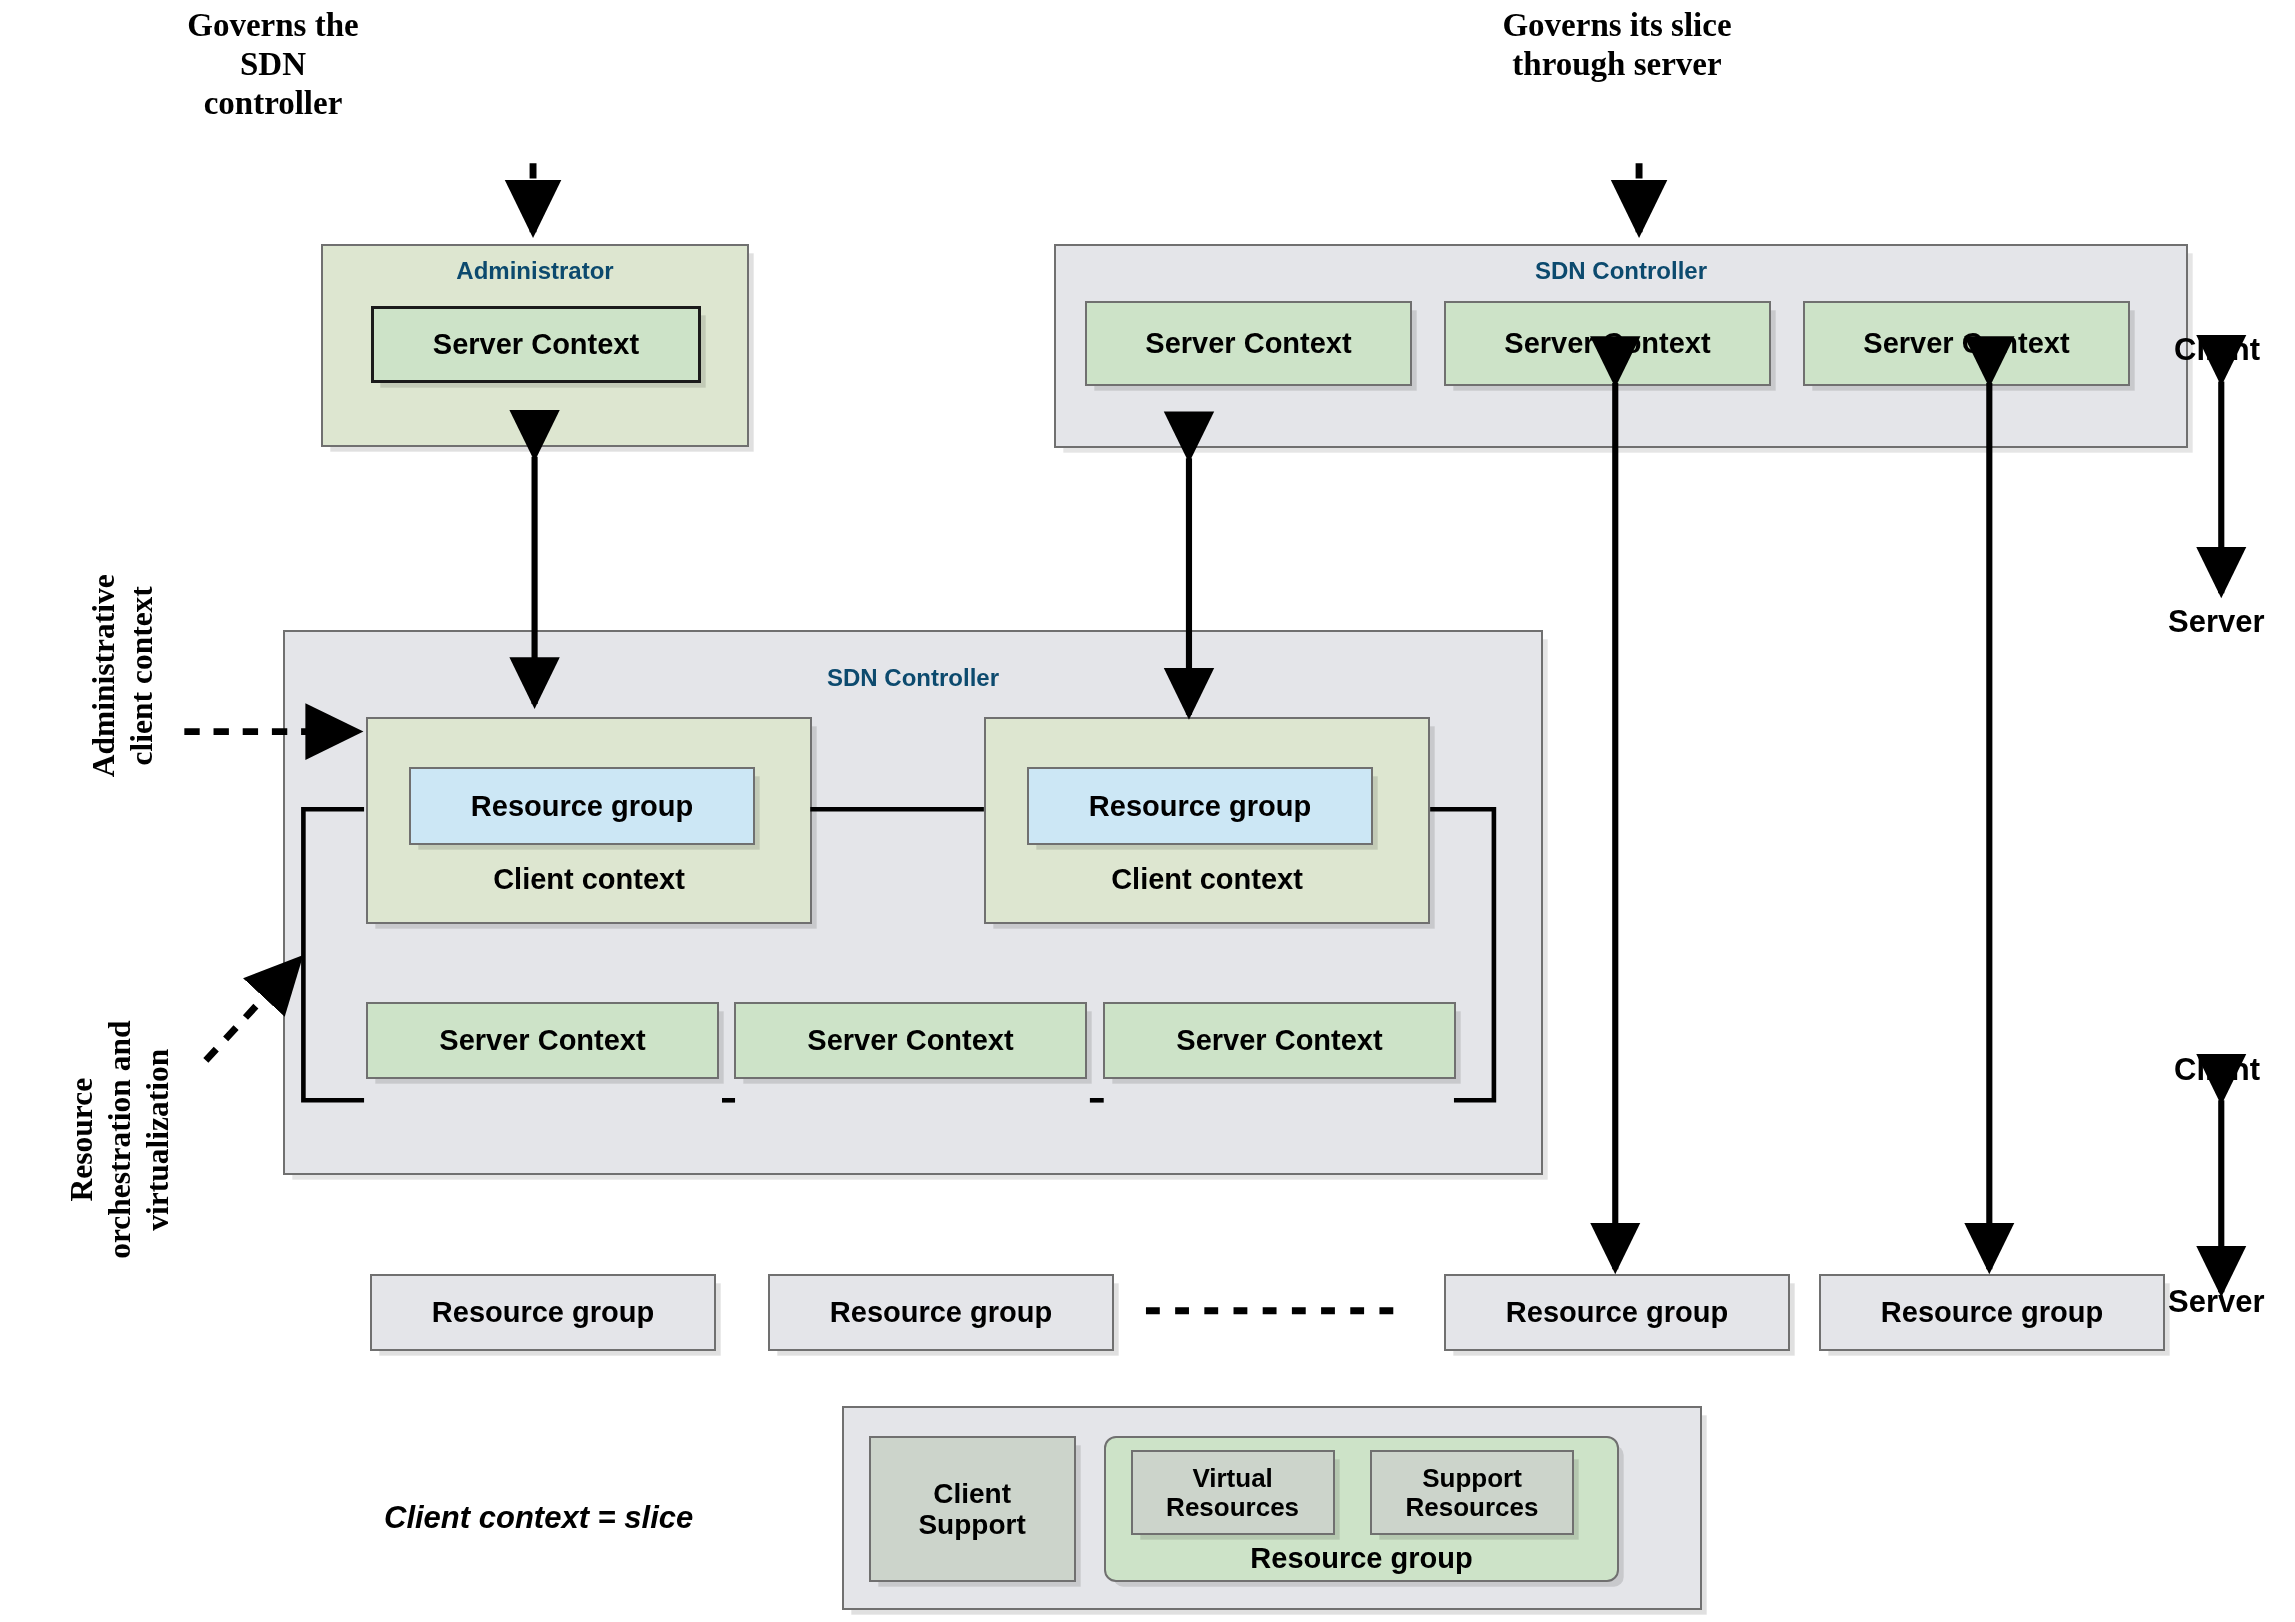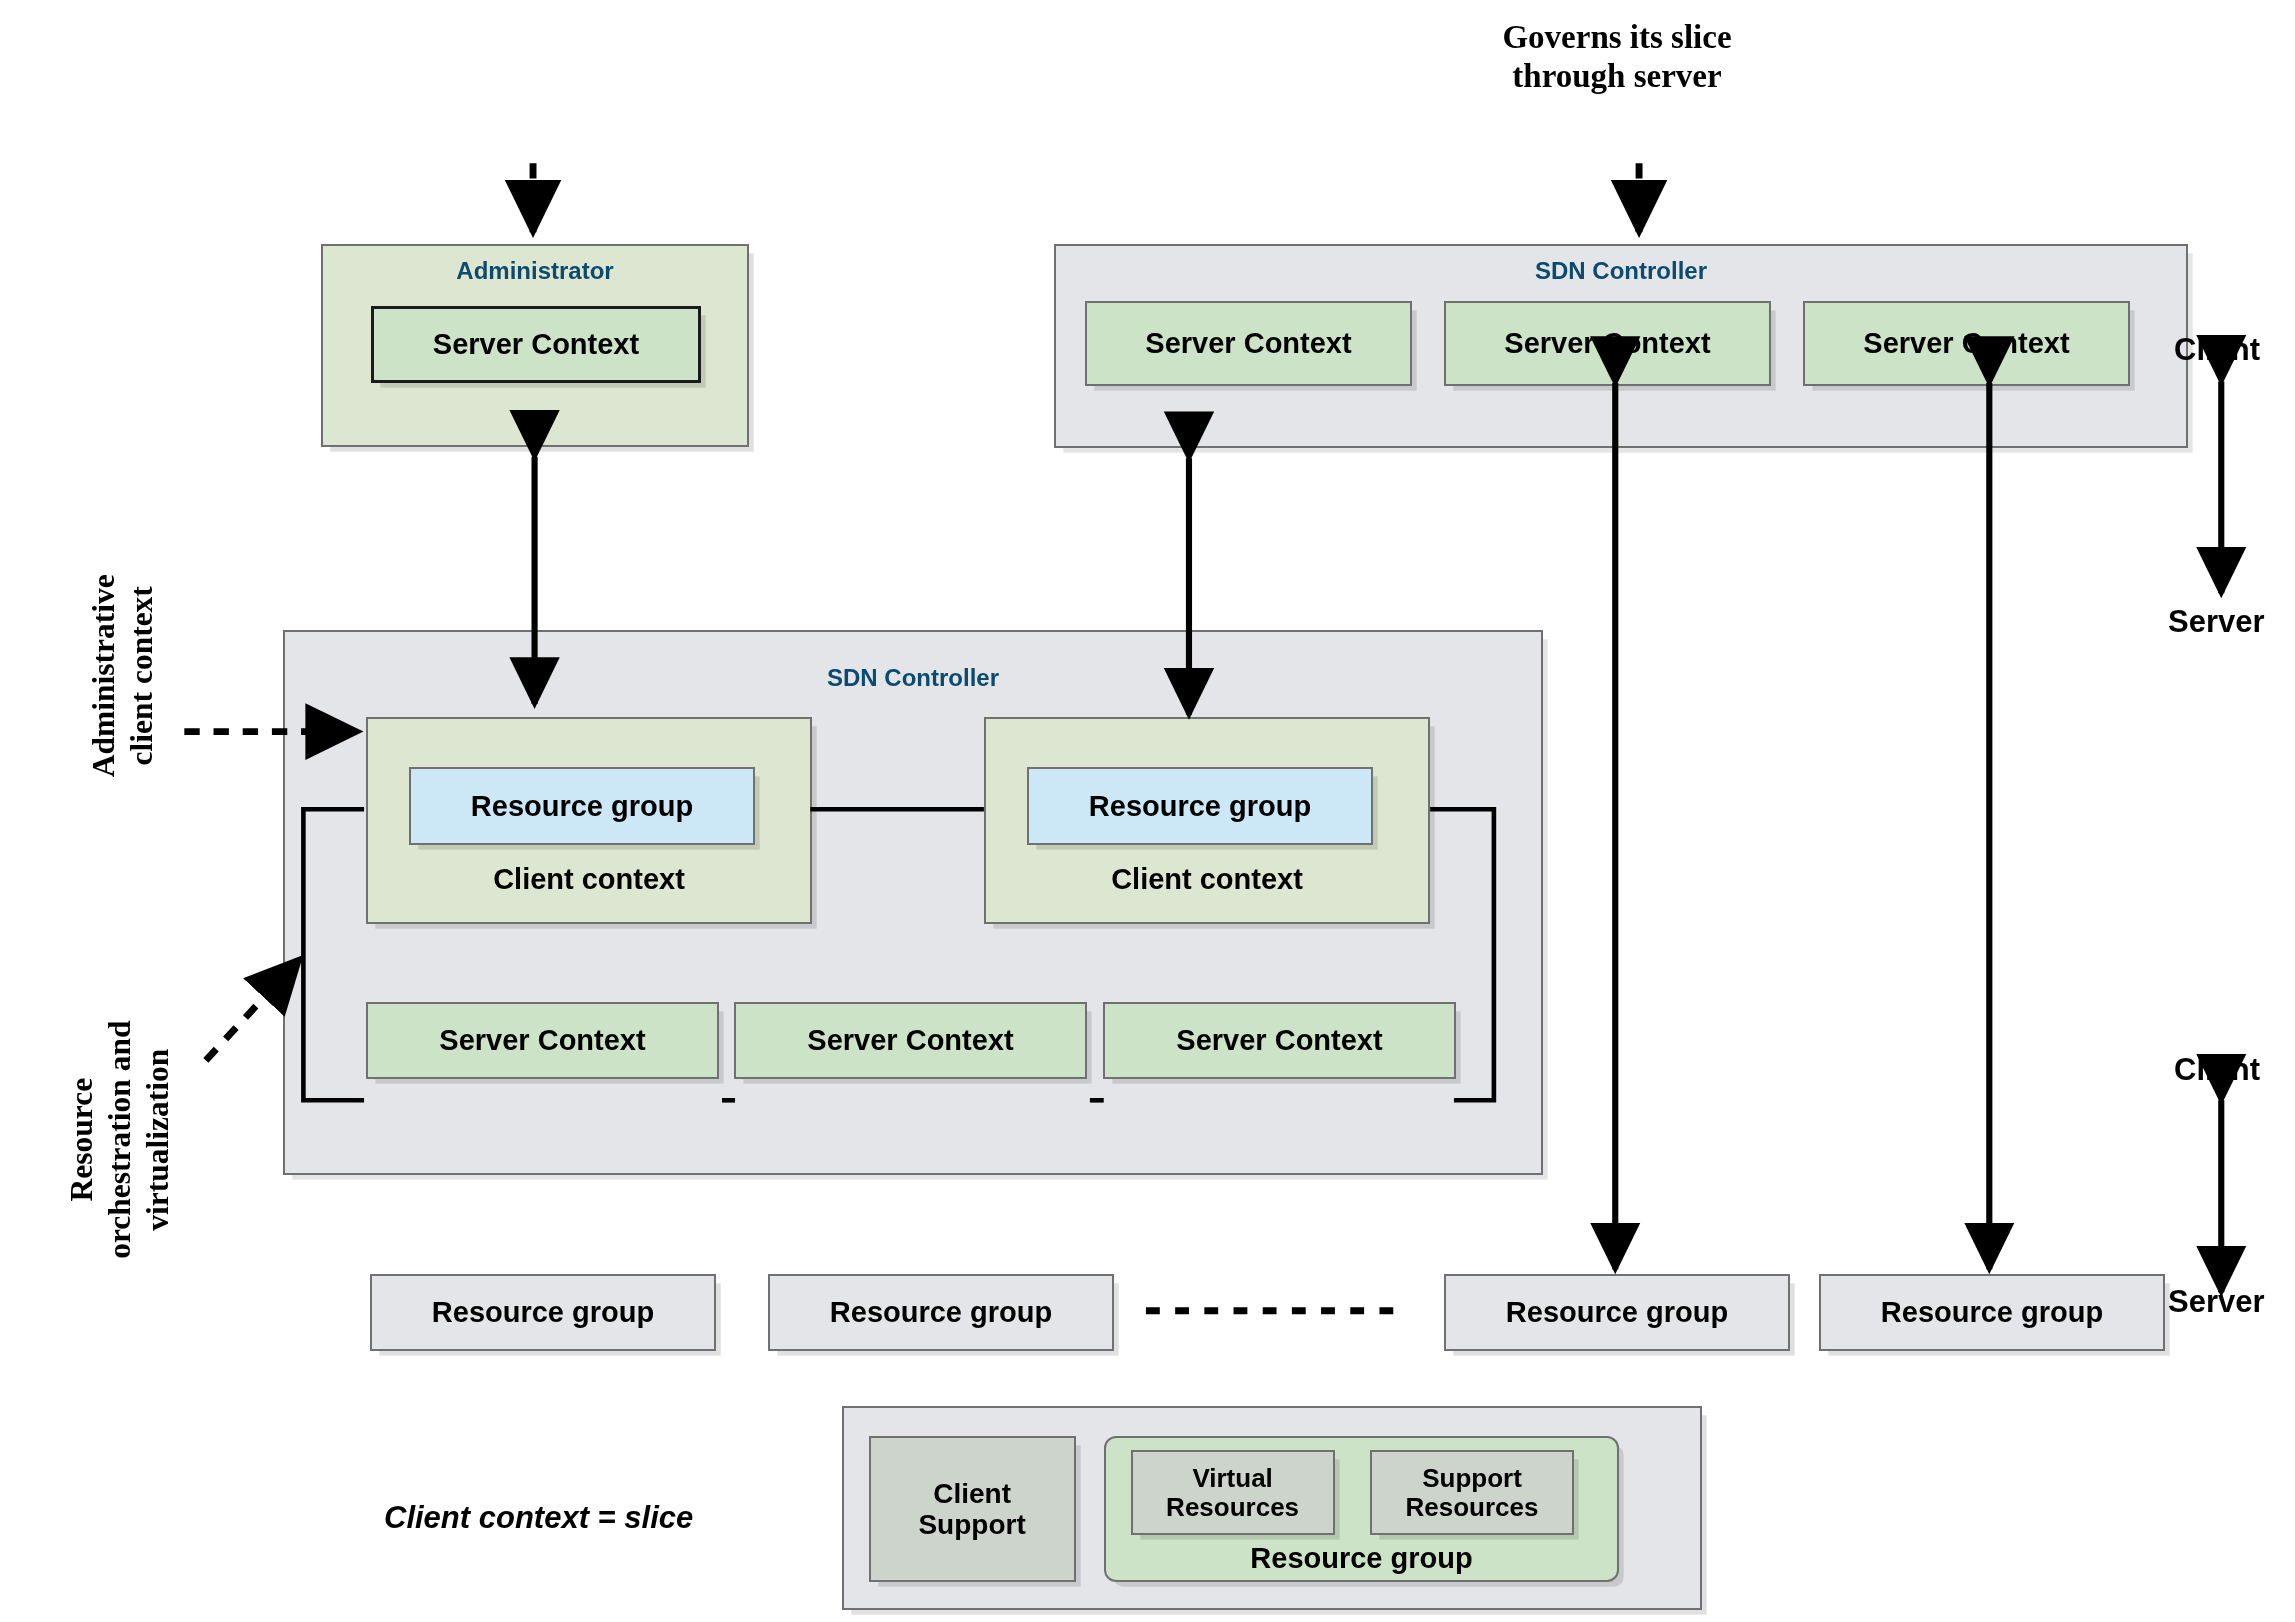--- a/index.html
+++ b/index.html
@@ -90,22 +90,27 @@
     font-weight:bold;font-size:24px;color:#0c4a6e;
   }
 
   svg.overlay{position:absolute;left:0;top:0;width:2295px;height:1623px;pointer-events:none;}
 </style>
 </head>
 <body>
 
 <div id="root">
 
-
-  <div class="abs serif-note" style="left:1421px;top:6.1px;width:392px;margin-top:12px;">
+  <div class="abs serif-note" style="left:123px;top:6.1px;width:300px;">
+    <div>Governs the</div>
+    <div>SDN</div>
+    <div>controller</div>
+  </div>
+
+  <div class="abs serif-note" style="left:1421px;top:6.1px;width:392px;">
     <div>Governs its slice</div>
     <div>through server</div>
   </div>
 
   <div class="abs" style="left:-46px;top:638px;width:338px;height:92px;">
     <div class="serif-vert" style="transform:rotate(-90deg);width:338px;">
       <div>Administrative</div>
       <div>client context</div>
     </div>
   </div>

